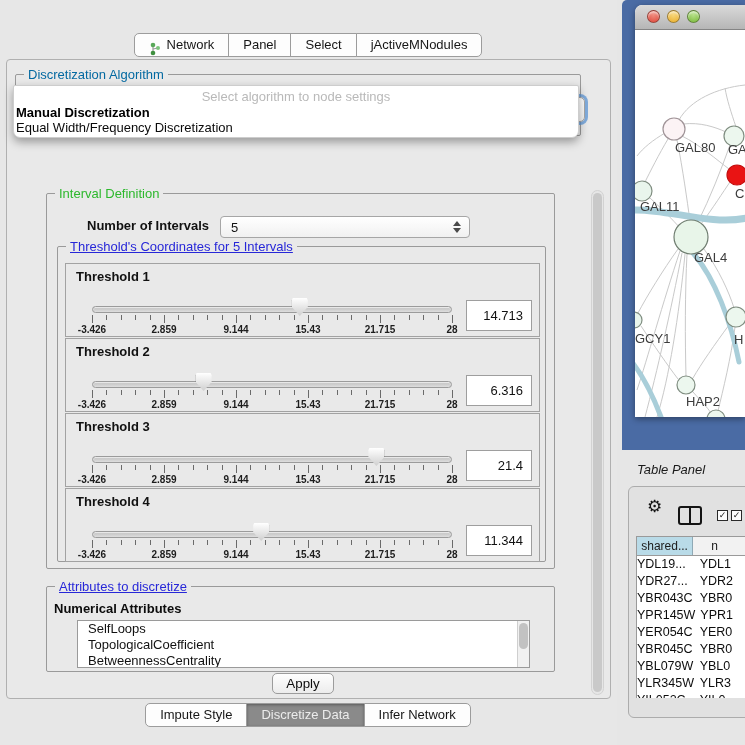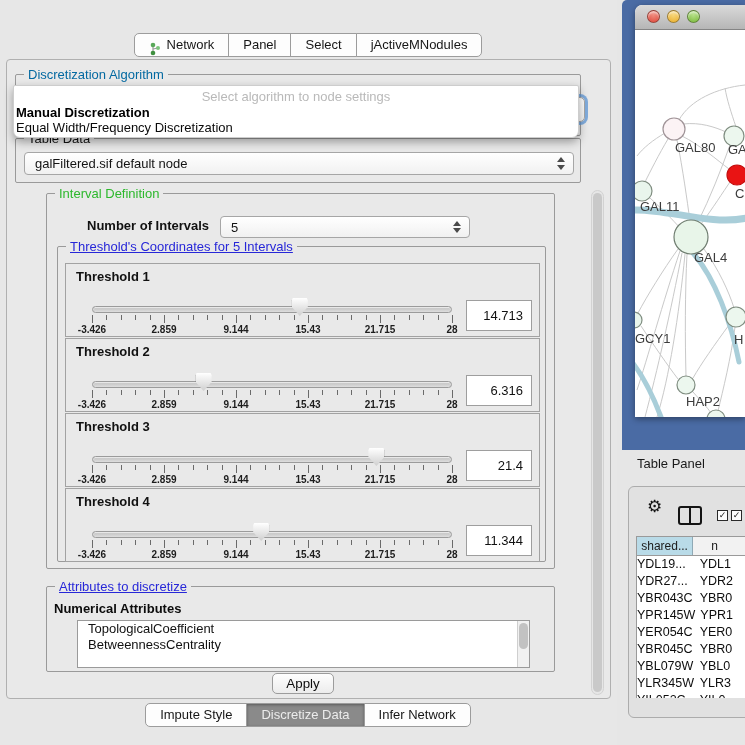--- a/index.html
+++ b/index.html
@@ -111,21 +111,21 @@
   .tl.yellow { left:32px; background:radial-gradient(circle at 50% 35%, #f7d77c, #e9ac27); }
   .tl.green  { left:52px; background:radial-gradient(circle at 50% 35%, #b6e18a, #77b736); }
   .net-canvas { position:absolute; left:0; right:0; top:25px; bottom:0; background:#fff; }
   .net-canvas svg { display:block; }
   .edge { fill:none; stroke:#c9c9c9; stroke-width:1; }
   .edge-teal { fill:none; stroke:#a9ced9; stroke-linecap:round; }
   .node-label { font-family:"Liberation Sans", sans-serif; font-size:13px; fill:#3c3c3c; }
 
   
   .tp-region { position:absolute; left:622px; top:450px; width:123px; height:295px; background:#e6e6e6; overflow:hidden; }
-  .tp-title { position:absolute; left:15px; top:6px; color:#1a1a1a; }
+  .tp-title { position:absolute; left:15px; top:12px; color:#1a1a1a;font-style:italic; }
   .tp-panel { position:absolute; left:6px; top:36px; width:124px; height:232px; background:#e1e1e1;
               border:1px solid #acacac; border-radius:6px; }
   .gear-ico { position:absolute; left:18px; top:9px; font-size:17px; color:#141414; }
   .split-ico { position:absolute; left:49px; top:19px; width:24px; height:19px; border:2px solid #141414;
                border-radius:3px; }
   .split-ico::after { content:""; position:absolute; left:9px; top:0; bottom:0; width:2px; background:#141414; }
   .chk { position:absolute; top:23px; width:11px; height:11px; border:1.5px solid #2a2a2a;
          font-size:9px; line-height:9px; text-align:center; color:#1a1a1a; background:#fdfdfd; }
   .chk.c1 { left:88px; } .chk.c2 { left:102px; }
   .tp-table { position:absolute; left:7px; top:49px; right:0; bottom:0; overflow:hidden; }
@@ -178,30 +178,20 @@
           <i class="dn"></i>
         </div>
     </div>
 
     <div class="popup">
       <div class="ph">Select algorithm to node settings</div>
       <div class="op1">Manual Discretization</div>
       <div class="op2">Equal Width/Frequency Discretization</div>
     </div>
 
-    <div class="group g-table">
-      <span class="legend" style="color:#141414;">Table Data</span>
-      <div class="combo td-combo">
-        <span>galFiltered.sif default node</span>
-        <div class="stepper">
-            <i class="up"></i>
-            <i class="dn"></i>
-          </div>
-      </div>
-    </div>
 
     <div class="group g-interval">
       <span class="legend green">Interval Definition</span>
 
       <span class="ni-label">Number of Intervals</span>
       <div class="combo ni-combo">
         <span>5</span>
         <div class="stepper">
             <i class="up"></i>
             <i class="dn"></i>
@@ -383,20 +373,21 @@
           <div class="th-value">11.344</div>
         </div>
       </div>
     </div>
 
     <div class="group g-attrs">
       <span class="legend blue">Attributes to discretize</span>
       <span class="attrs-sub">Numerical Attributes</span>
       <div class="attr-list">
         <div id="attr-items">
+            <div class="attr-item">SelfLoops</div>
             <div class="attr-item">TopologicalCoefficient</div>
             <div class="attr-item">BetweennessCentrality</div>
           </div>
         <div class="attr-sb">
             <div class="sb-thumb"></div>
           </div>
       </div>
     </div>
 
     <div class="v-scroll">

